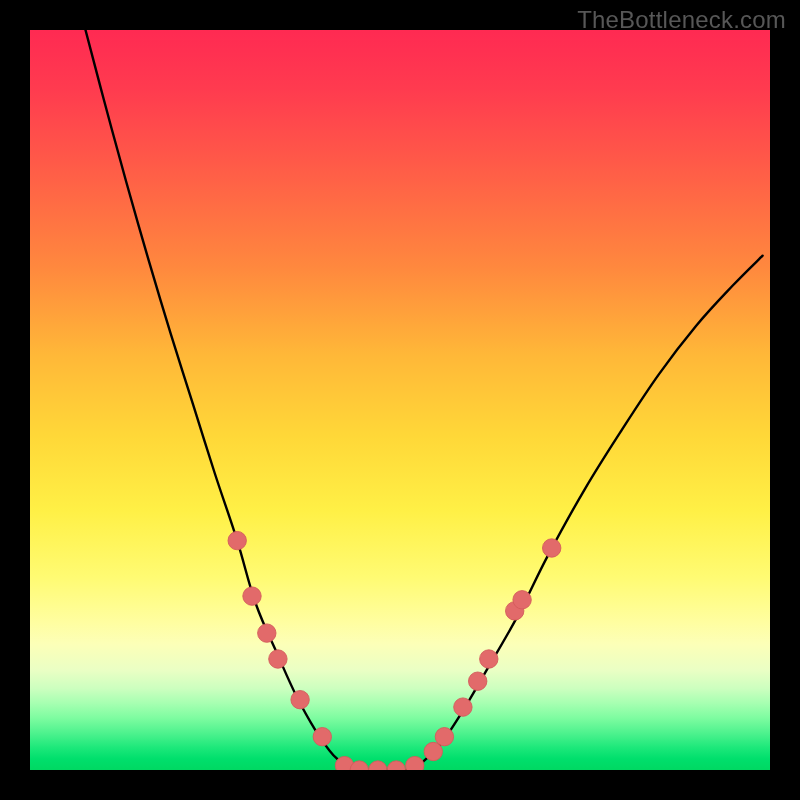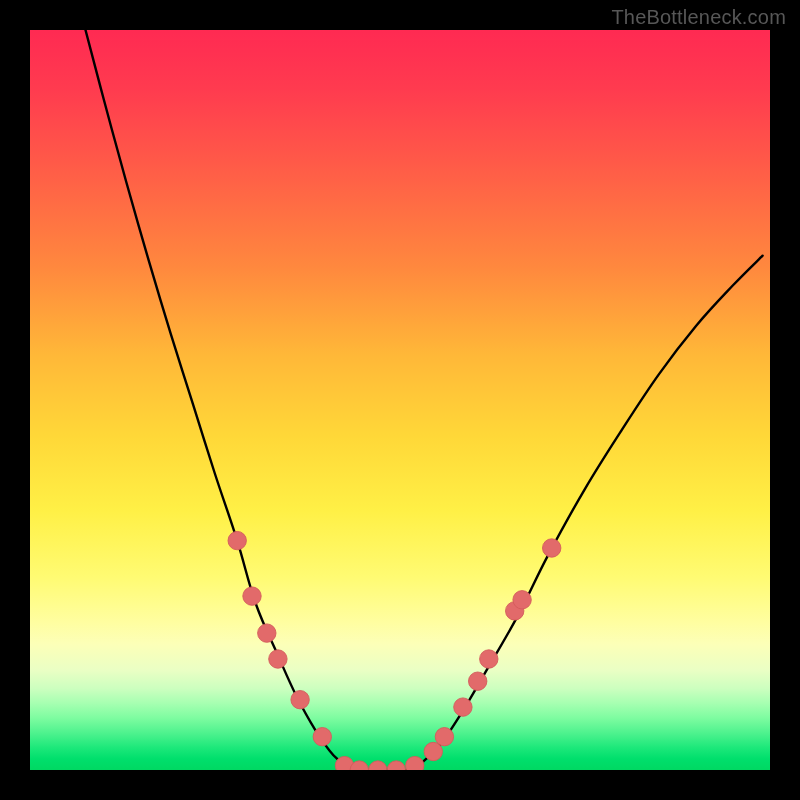--- a/index.html
+++ b/index.html
@@ -17,21 +17,21 @@
     top: 0;
     width: 800px;
     height: 800px;
     background: #000;
   }
   .watermark {
     position: absolute;
     top: 6px;
     right: 14px;
     color: #575757;
-    font-size: 20px;
+    font-size: 24px;
     letter-spacing: 0.2px;
     font-weight: 400;
     z-index: 50;
   }
   .plot {
     position: absolute;
     left: 30px;
     top: 30px;
     width: 740px;
     height: 740px;

